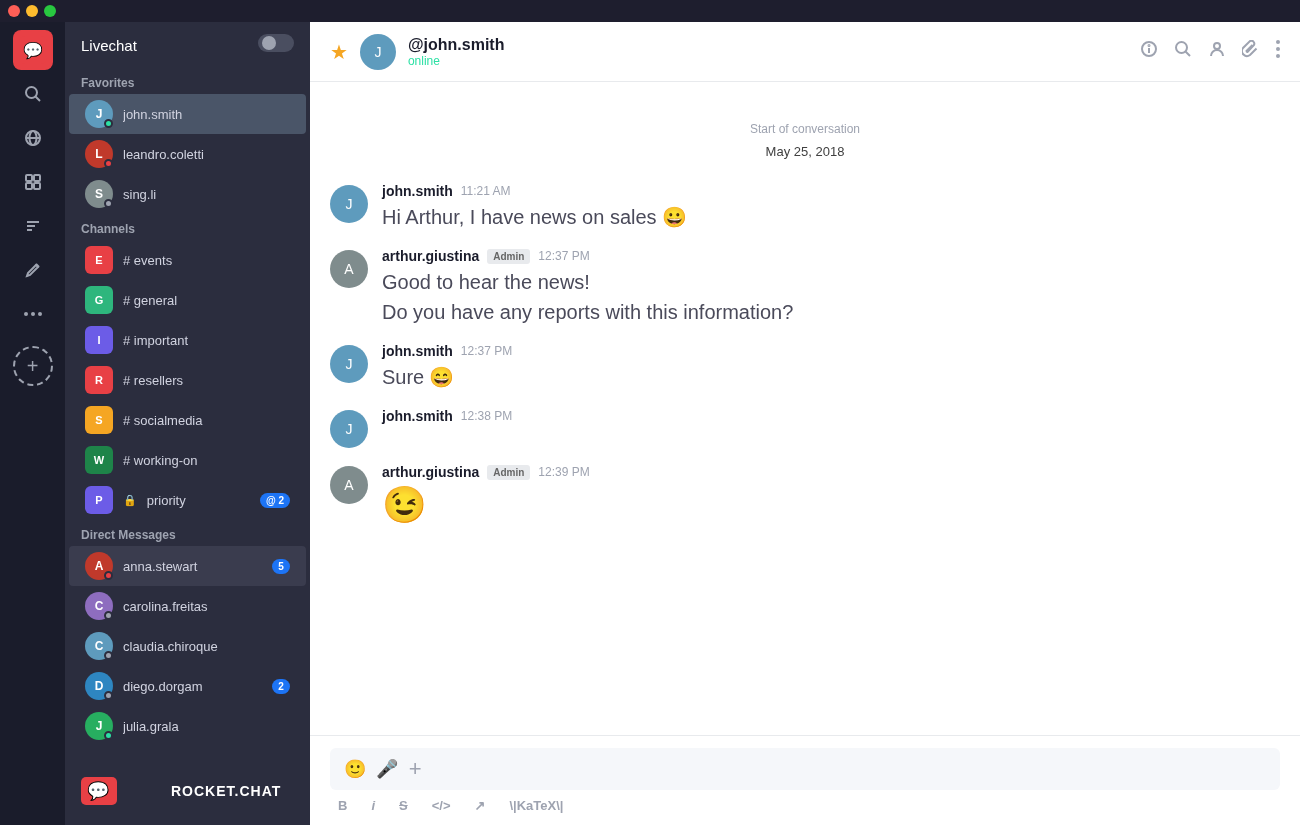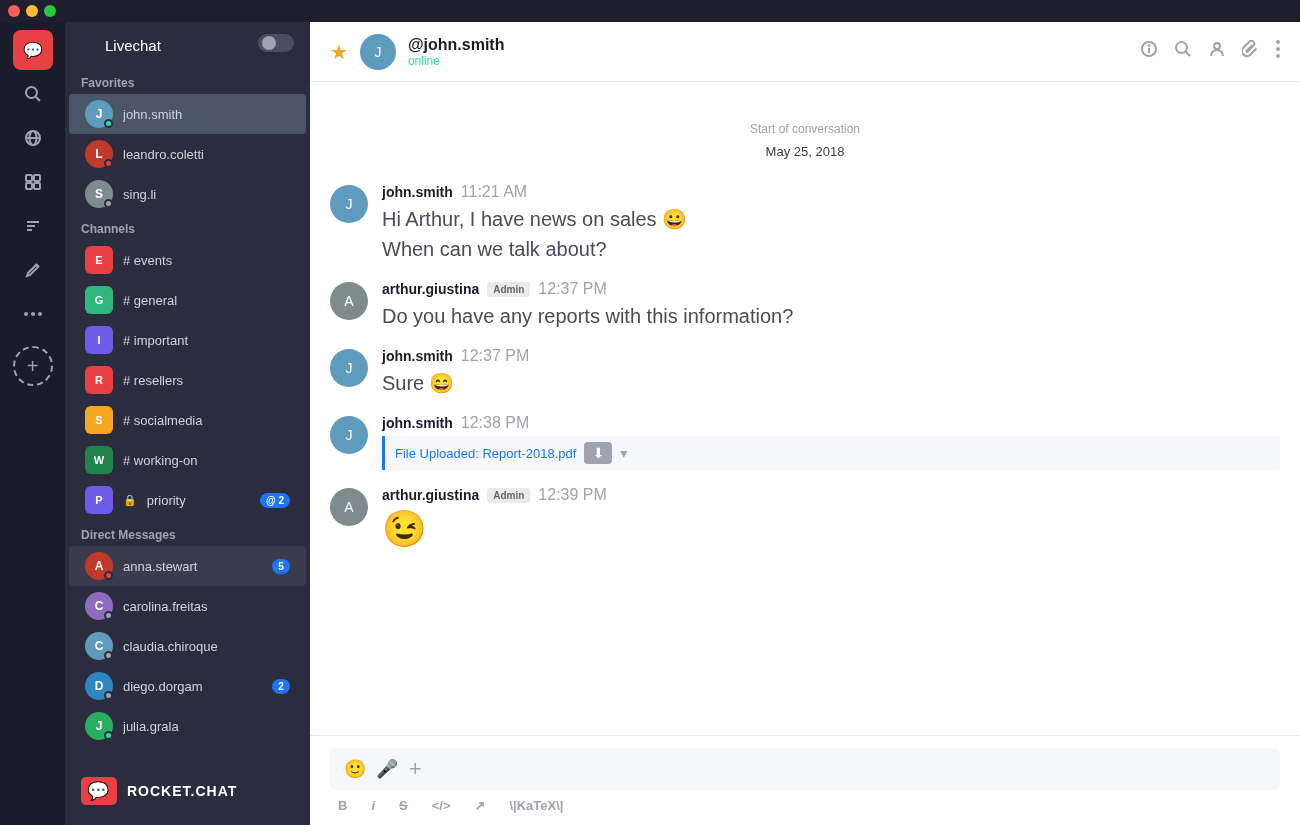--- a/index.html
+++ b/index.html
@@ -18,21 +18,21 @@
     
     .icon-sidebar { width: 65px; background: #1a1c2b; display: flex; flex-direction: column; align-items: center; padding: 8px 0; gap: 4px; flex-shrink: 0; }
     .icon-sidebar-item { width: 40px; height: 40px; border-radius: 8px; display: flex; align-items: center; justify-content: center; cursor: pointer; color: #9ea3b0; font-size: 18px; }
     .icon-sidebar-item.active { background: #e84045; color: white; }
     .icon-sidebar-item.notification { position: relative; }
     .add-button { width: 40px; height: 40px; border-radius: 50%; border: 2px dashed #9ea3b0; display: flex; align-items: center; justify-content: center; color: #9ea3b0; font-size: 20px; cursor: pointer; margin-top: 8px; }
 
     
     .channel-sidebar { width: 245px; background: #2b2d3e; display: flex; flex-direction: column; flex-shrink: 0; overflow-y: auto; }
     .sidebar-header { padding: 12px 16px; display: flex; align-items: center; justify-content: space-between; }
-    .sidebar-title { color: #ffffff; font-size: 15px; font-weight: 500; margin-left: 24px; }
+    .sidebar-title { color: #ffffff; font-size: 15px; font-weight: 500; }
     .sidebar-toggle { color: #9ea3b0; cursor: pointer; }
 
     .section-header { padding: 8px 16px 4px; color: #9ea3b0; font-size: 12px; font-weight: 600; text-transform: none; display: flex; align-items: center; justify-content: space-between; }
 
     .sidebar-item { display: flex; align-items: center; padding: 6px 16px; cursor: pointer; gap: 10px; border-radius: 4px; margin: 0 4px; position: relative; }
     .sidebar-item.active { background: #4a5568; }
 
     .avatar { width: 28px; height: 28px; border-radius: 50%; display: flex; align-items: center; justify-content: center; font-size: 12px; font-weight: 600; color: white; flex-shrink: 0; position: relative; }
     .channel-icon { width: 28px; height: 28px; border-radius: 6px; display: flex; align-items: center; justify-content: center; font-size: 11px; font-weight: 700; color: white; flex-shrink: 0; }
     .status-dot { width: 9px; height: 9px; border-radius: 50%; position: absolute; bottom: 0; right: 0; border: 2px solid #2b2d3e; }
@@ -58,21 +58,21 @@
     
     .chat-messages { flex: 1; overflow-y: auto; padding: 20px 20px; display: flex; flex-direction: column; gap: 0; }
     .conversation-start { text-align: center; color: #9ea3b0; font-size: 12px; padding: 20px 0 4px; }
     .conversation-date { text-align: center; color: #404040; font-size: 13px; padding: 4px 0 24px; font-weight: 500; }
 
     .message-group { display: flex; gap: 14px; margin-bottom: 16px; }
     .message-avatar { width: 38px; height: 38px; border-radius: 50%; background: #5e9bbd; display: flex; align-items: center; justify-content: center; color: white; font-size: 14px; flex-shrink: 0; margin-top: 2px; }
     .message-content { flex: 1; }
     .message-header { display: flex; align-items: center; gap: 8px; margin-bottom: 3px; }
     .message-author { font-size: 14px; font-weight: 600; color: #1a1c2b; }
-    .message-time { font-size: 16px; color: #9ea3b0; }
+    .message-time { font-size: 12px; color: #9ea3b0; }
     .admin-badge { background: #e8eaed; color: #666; font-size: 10px; padding: 2px 6px; border-radius: 3px; font-weight: 600; }
     .message-text { font-size: 20px; color: #4a4a5a; line-height: 1.5; }
 
     .file-upload-block { display: flex; align-items: center; gap: 8px; border-left: 3px solid #1d74f5; padding: 6px 10px; background: #f5f7fa; border-radius: 0 4px 4px 0; margin-top: 4px; }
     .file-upload-text { color: #1d74f5; font-size: 13px; }
     .download-btn { background: #9ea3b0; color: white; border: none; border-radius: 4px; padding: 3px 8px; cursor: pointer; font-size: 14px; }
     .chevron-btn { background: none; border: none; color: #9ea3b0; cursor: pointer; font-size: 14px; }
 
     .emoji-large { font-size: 36px; margin-top: 4px; display: block; }
 
@@ -269,21 +269,21 @@
         <div class="status-dot status-online"></div>
       </div>
       <span class="item-label">julia.grala</span>
     </div>
 
     <div style="margin-top:auto; padding:20px 16px; display:flex; align-items:center; gap:10px;">
       <svg width="36" height="28" viewBox="0 0 36 28" fill="none">
         <rect width="36" height="28" rx="5" fill="#e84045"></rect>
         <text x="18" y="20" text-anchor="middle" font-size="18" fill="white">💬</text>
       </svg>
-      <span style="color:white; font-size:14px; font-weight:800; letter-spacing:1px;">ROCKET.CHAT</span>
+      <span style="color:white; font-size:14px; font-weight:800; letter-spacing:1px;margin-left:44px;">ROCKET.CHAT</span>
     </div>
   </div>
 
   <div class="chat-main">
 
     <div class="chat-header">
       <div class="chat-header-left">
         <span class="star-icon">★</span>
         <div class="header-avatar">J</div>
         <div class="chat-user-info">
@@ -331,32 +331,32 @@
       <div class="conversation-date">May 25, 2018</div>
 
       <div class="message-group">
         <div class="message-avatar" style="background:#5e9bbd;">J</div>
         <div class="message-content">
           <div class="message-header">
             <span class="message-author">john.smith</span>
             <span class="message-time">11:21 AM</span>
           </div>
           <div class="message-text">Hi Arthur, I have news on sales 😀</div>
-          <div class="message-text">When can we talk about?</div>
         </div>
       </div>
 
       <div class="message-group">
         <div class="message-avatar" style="background:#7f8c8d;">A</div>
         <div class="message-content">
           <div class="message-header">
             <span class="message-author">arthur.giustina</span>
             <span class="admin-badge">Admin</span>
             <span class="message-time">12:37 PM</span>
           </div>
+          <div class="message-text">Good to hear the news!</div>
           <div class="message-text">Do you have any reports with this information?</div>
         </div>
       </div>
 
       <div class="message-group">
         <div class="message-avatar" style="background:#5e9bbd;">J</div>
         <div class="message-content">
           <div class="message-header">
             <span class="message-author">john.smith</span>
             <span class="message-time">12:37 PM</span>
@@ -364,25 +364,20 @@
           <div class="message-text">Sure 😄</div>
         </div>
       </div>
 
       <div class="message-group">
         <div class="message-avatar" style="background:#5e9bbd;">J</div>
         <div class="message-content">
           <div class="message-header">
             <span class="message-author">john.smith</span>
             <span class="message-time">12:38 PM</span>
-          </div>
-          <div class="file-upload-block">
-            <span class="file-upload-text">File Uploaded: Report-2018.pdf</span>
-            <button class="download-btn">⬇</button>
-            <button class="chevron-btn">▾</button>
           </div>
         </div>
       </div>
 
       <div class="message-group">
         <div class="message-avatar" style="background:#7f8c8d;">A</div>
         <div class="message-content">
           <div class="message-header">
             <span class="message-author">arthur.giustina</span>
             <span class="admin-badge">Admin</span>

